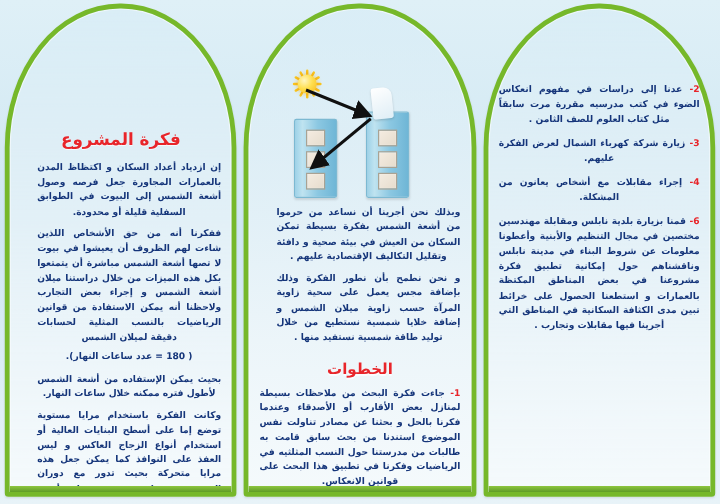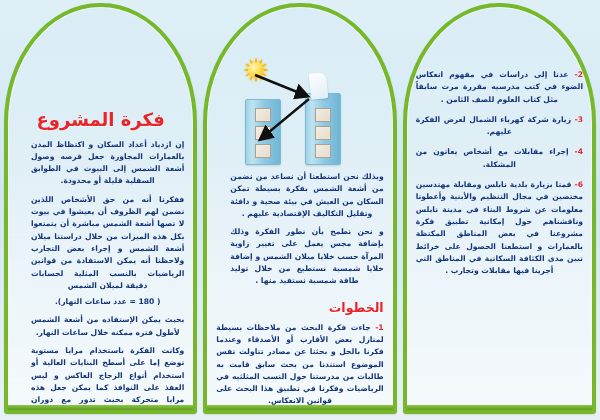--- a/index.html
+++ b/index.html
@@ -49,31 +49,32 @@
   .inner{
     position:absolute;inset:0;
     padding:10px 9px 12px 9px;
     box-sizing:border-box;
     display:flex;flex-direction:column;
     overflow:hidden;
   }
   .panel-title{
     color:#e8252a;
     font-weight:bold;
-    font-size:18px;
+    font-size:14px;
     text-align:center;
     margin:40px 0 8px 0;
     letter-spacing:0;
     text-shadow:0 1px 0 rgba(255,255,255,0.7);
     line-height:1.2;
   }
   .mid-title{
     color:#e8252a;
     font-weight:bold;
     font-size:12.5px;
+    text-align:center;
     margin:6px 0 7px 0;
     text-shadow:0 1px 0 rgba(255,255,255,0.7);
   }
   .para{
     color:#15357a;
     font-weight:bold;
     font-size:7.6px;
     line-height:1.62;
     text-align:justify;
     text-align-last:center;
@@ -142,21 +143,21 @@
 <div id="poster">
   <div class="panels">
 
     <section class="panel">
       <div class="frame">
         <div class="inner">
           <div class="spacer-top"></div>
           <h1 class="panel-title">فكرة المشروع</h1>
 
           <p class="para">إن ازدياد أعداد السكان و اكتظاظ المدن بالعمارات المجاورة جعل فرصه وصول أشعة الشمس إلى البيوت في الطوابق السفلية قليلة أو محدودة.</p>
-          <p class="para tight">ففكرنا أنه من حق الأشخاص اللذين نضمن لهم الظروف أن يعيشوا في بيوت لا تصها أشعة الشمس مباشرة أن يتمتعوا بكل هذه الميزات من خلال دراستنا ميلان أشعة الشمس و إجراء بعض التجارب ولاحظنا أنه يمكن الاستفادة من قوانين الرياضيات بالنسب المثلية لحسابات دقيقة لميلان الشمس</p>
+          <p class="para tight">ففكرنا أنه من حق الأشخاص اللذين شاءت لهم الظروف أن يعيشوا في بيوت لا تصها أشعة الشمس مباشرة أن يتمتعوا بكل هذه الميزات من خلال دراستنا ميلان أشعة الشمس و إجراء بعض التجارب ولاحظنا أنه يمكن الاستفادة من قوانين الرياضيات بالنسب المثلية لحسابات دقيقة لميلان الشمس</p>
           <p class="para hl" style="text-align:right;text-align-last:center;">( 180 = عدد ساعات النهار).</p>
           <p class="para">بحيث يمكن الإستفاده من أشعة الشمس لأطول فتره ممكنه خلال ساعات النهار.</p>
           <p class="para">وكانت الفكرة باستخدام مرايا مستوية توضع إما على أسطح البنايات العالية أو استخدام أنواع الزجاج العاكس و ليس العفذ على النوافذ كما يمكن جعل هذه مرايا متحركة بحيث تدور مع دوران الشمس وبهذا نضمن وصول أشعه الشمس إلى داخل المنازل لأطول فتره ممكنه وتزويدها بخلايا شمسية .</p>
         </div>
       </div>
     </section>
 
     <section class="panel">
       <div class="frame">
         <div class="inner">
@@ -196,22 +197,22 @@
               <defs>
                 <marker id="ah" markerWidth="7" markerHeight="7" refX="5" refY="3.2" orient="auto" markerUnits="strokeWidth">
                   <path d="M0,0 L6.5,3.2 L0,6.4 z" fill="#101010"></path>
                 </marker>
               </defs>
               <line x1="42" y1="24" x2="98" y2="45" stroke="#101010" stroke-width="2.6" marker-end="url(#ah)"></line>
               <line x1="100" y1="48" x2="48" y2="88" stroke="#101010" stroke-width="2.6" marker-end="url(#ah)"></line>
             </svg>
           </figure>
 
-          <p class="para">وبذلك نحن استطعنا أن نساعد من نضمن من أشعة الشمس بفكرة بسيطة تمكن السكان من العيش في بيئة صحية و دافئة وتقليل التكاليف الإقتصادية عليهم .</p>
-          <p class="para">و نحن نطمح بأن نطور الفكرة وذلك بإضافة مجس يعمل على تغيير زاوية المرآة حسب خلايا ميلان الشمس و إضافة خلايا شمسية نستطيع من خلال توليد طاقة شمسية نستفيد منها .</p>
+          <p class="para">وبذلك نحن أجرينا أن نساعد من حرموا من أشعة الشمس بفكرة بسيطة تمكن السكان من العيش في بيئة صحية و دافئة وتقليل التكاليف الإقتصادية عليهم .</p>
+          <p class="para">و نحن نطمح بأن نطور الفكرة وذلك بإضافة مجس يعمل على سحية زاوية المرآة حسب زاوية ميلان الشمس و إضافة خلايا شمسية نستطيع من خلال توليد طاقة شمسية نستفيد منها .</p>
 
           <h2 class="mid-title">الخطوات</h2>
 
           <ul class="list">
             <li>
               <span class="num">1-</span>
               <span>جاءت فكرة البحث من ملاحظات بسيطة لمنازل بعض الأقارب أو الأصدقاء وعندما فكرنا بالحل و بحثنا عن مصادر تناولت نفس الموضوع استندنا من بحث سابق قامت به طالبات من مدرستنا حول النسب المثلثيه في الرياضيات وفكرنا في تطبيق هذا البحث على قوانين الانعكاس.</span>
             </li>
           </ul>
         </div>

